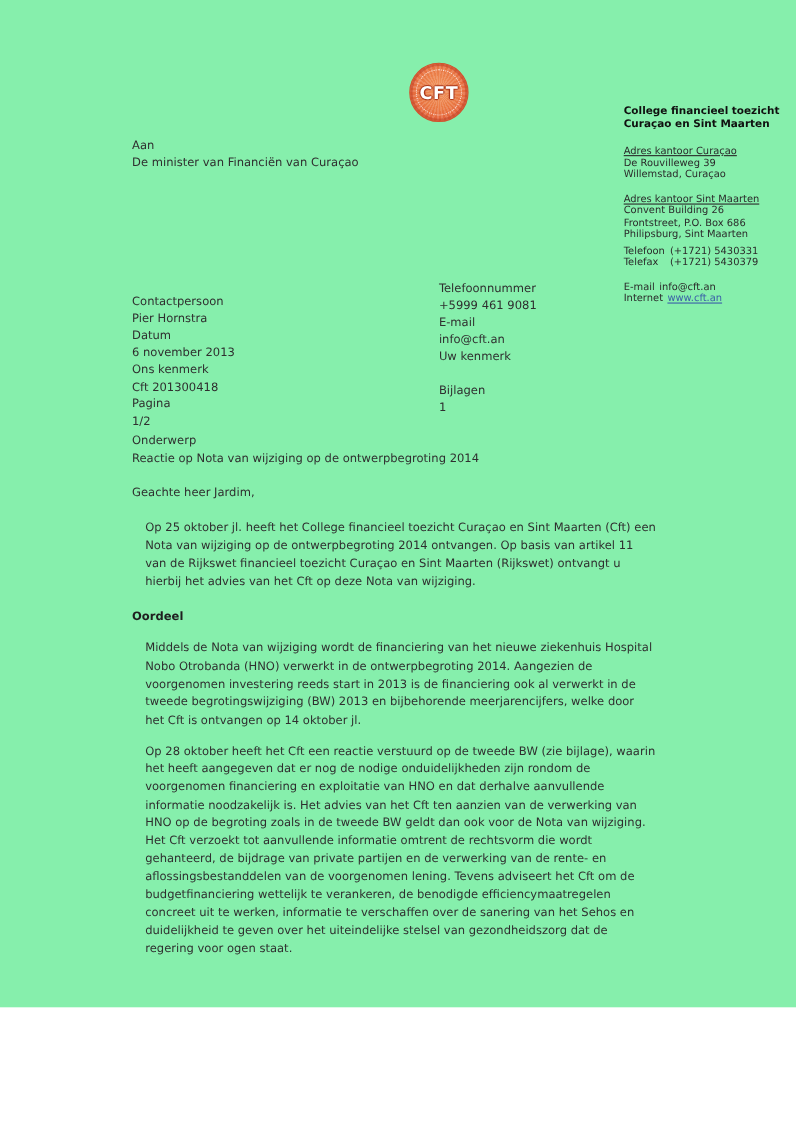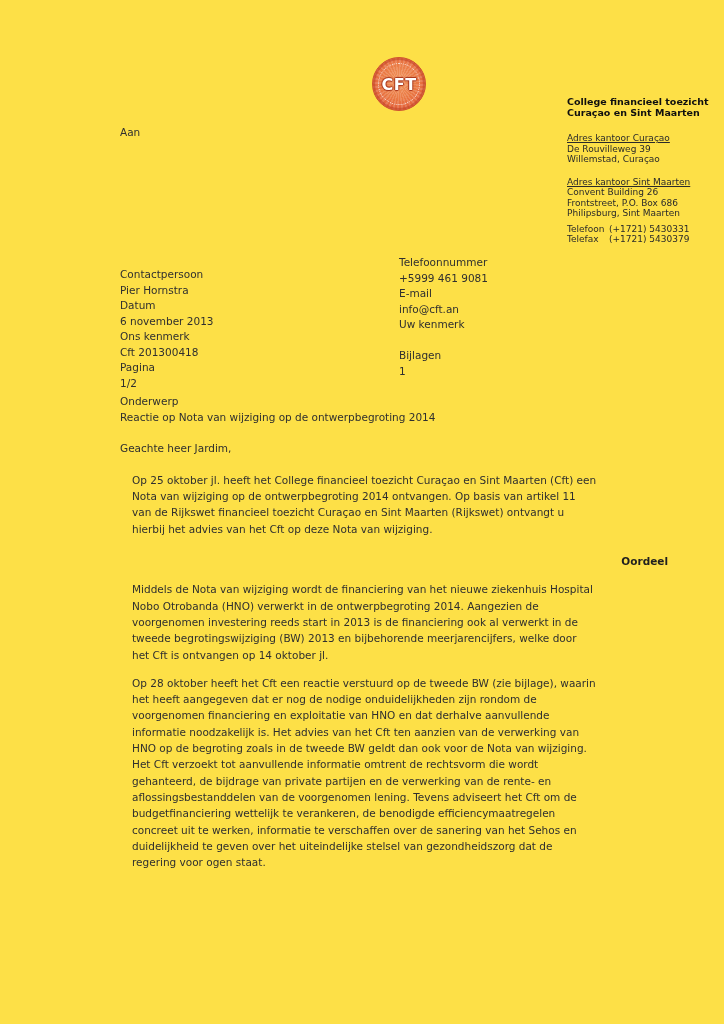--- a/index.html
+++ b/index.html
@@ -2,23 +2,23 @@
 <html><head>
 <meta charset="utf-8">
 <style>
   * { box-sizing: border-box; }
   html, body { margin: 0; padding: 0; background: #ffffff; }
   body { font-family: "DejaVu Sans", sans-serif; color: #2f2f2f; }
 
   .page {
     position: relative;
     width: 724px;
-    height: 1024px;
+    height: 916px;
     margin: 0 auto;
-    background: #fde047;
+    background: #86efac;
     overflow: hidden;
   }
 
   
   .logo {
     position: absolute;
     left: 372px; top: 57px;
     width: 54px; height: 54px;
     border-radius: 50%;
     background-color: #e5683c;
@@ -80,35 +80,36 @@
   .main {
     position: absolute; left: 120px; top: 393px; width: 548px;
     font-size: 10.5px; line-height: 16.3px;
   }
   .line { min-height: 16.3px; }
   .salutation { margin-top: 14px; }
   .para { margin: 12px; white-space: pre-line; }
   .intro { margin-top: 16px; }
   .section-heading {
     font-size: 10.5px; font-weight: bold; color: #1f1f1f;
-    margin: 16px 0 0 0; line-height: 16.3px; text-align: right;
+    margin: 16px 0 0 0; line-height: 16.3px;
   }
 </style>
 </head>
 <body>
 
 <div class="page">
 
   <div class="logo">
     <span class="logo-ring"></span>
     <span class="logo-text">CFT</span>
   </div>
 
   <div class="recipient">
     <div class="r-line">Aan</div>
+    <div class="r-line">De minister van Financiën van Curaçao</div>
   </div>
 
   <aside class="sidebar">
     <div class="org-name">College financieel toezicht
 Curaçao en Sint Maarten</div>
 
     <section class="office">
       <div class="s-line office-heading">Adres kantoor Curaçao</div>
       <div class="s-line">De Rouvilleweg 39</div>
       <div class="s-line">Willemstad, Curaçao</div>
@@ -122,20 +123,28 @@
       <div class="phone-rows">
         <div class="s-line">
           <span class="p-label">Telefoon</span><span>(+1721) 5430331</span>
         </div>
         <div class="s-line">
           <span class="p-label">Telefax</span><span>(+1721) 5430379</span>
         </div>
       </div>
     </section>
 
+    <div class="contact-rows">
+      <div class="s-line">
+        <span class="e-label">E-mail</span><span>info@cft.an</span>
+      </div>
+      <div class="s-line">
+        <span class="e-label">Internet</span><a class="link">www.cft.an</a>
+      </div>
+    </div>
   </aside>
 
   <div class="meta-col meta-left">
     <div class="m-line">Contactpersoon</div>
     <div class="m-line">Pier Hornstra</div>
     <div class="m-line">Datum</div>
     <div class="m-line">6 november 2013</div>
     <div class="m-line">Ons kenmerk</div>
     <div class="m-line">Cft 201300418</div>
     <div class="m-line">Pagina</div>

